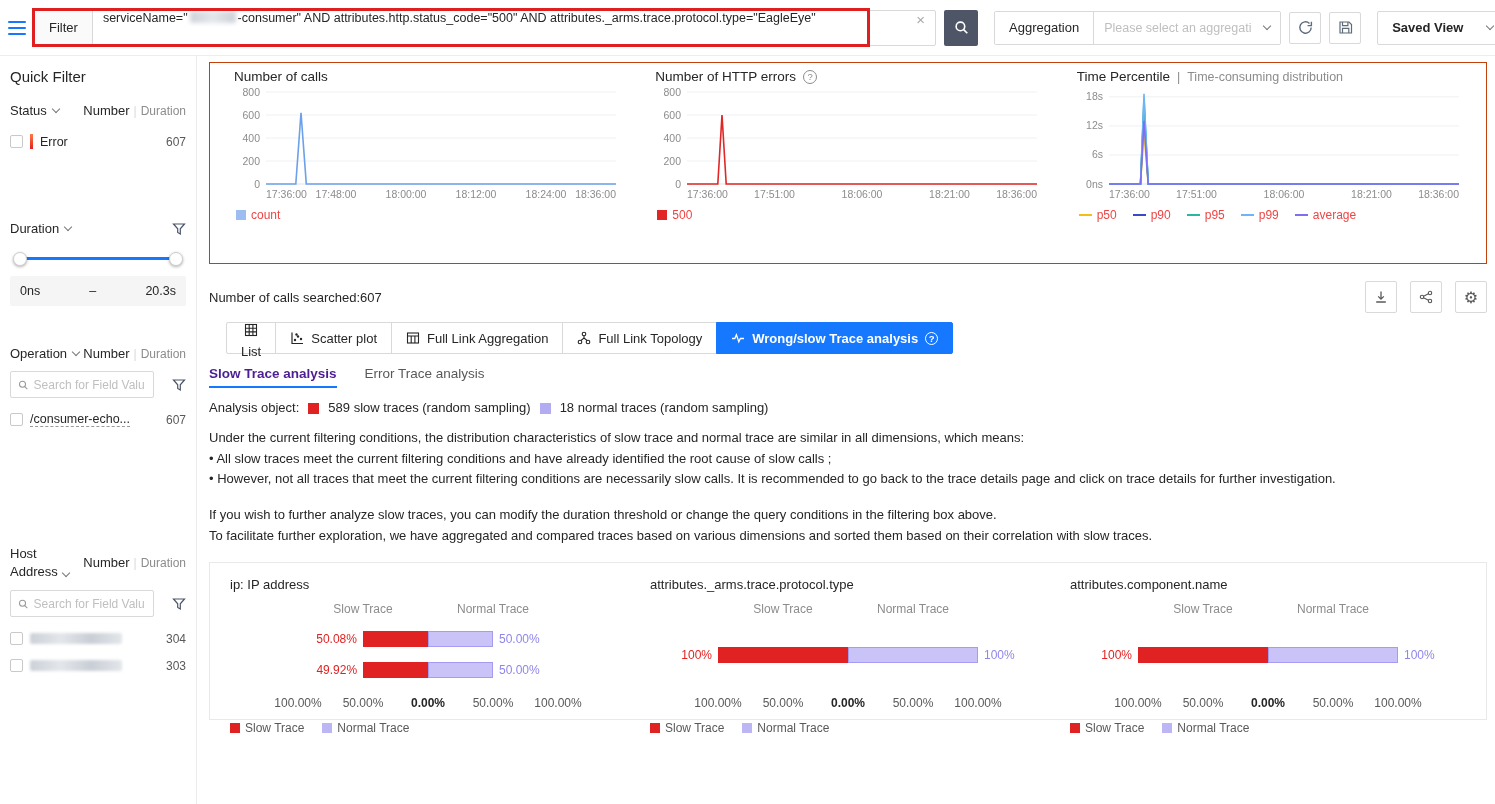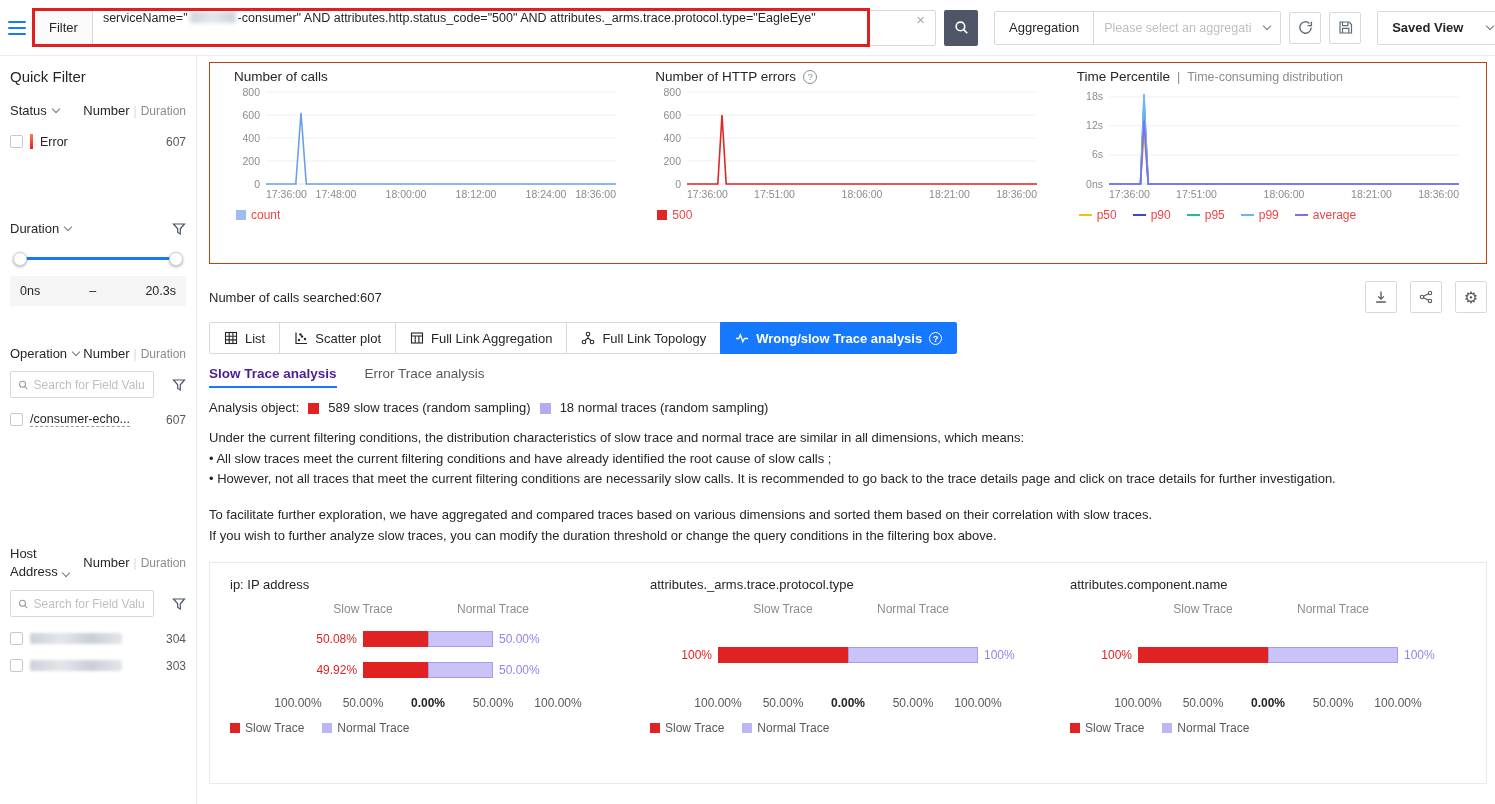--- a/index.html
+++ b/index.html
@@ -88,39 +88,39 @@
 
   
   .searched-row { display:flex; align-items:center; margin-top:16px; height:34px; font-size:13px; }
   .right-icons { margin-left:auto; display:flex; gap:13px; }
   .right-icons .icon-btn { font-size:16px; color:#595959; }
 
   
   .tabs { display:flex; margin-top:8px; }
   .tab { height:32px; padding:0 14px; border:1px solid #d9d9d9; margin-left:-1px; display:flex; align-items:center;
     gap:7px; font-size:13px; color:#262626; background:#fff; white-space:nowrap; }
-  .tab:first-child { margin-left:0; border-radius:2px 0 0 2px; }
+  .tab:first-child { margin-left:17px; border-radius:2px 0 0 2px;flex-direction:column; }
   .tab svg { flex:0 0 auto; }
   .tab.active { background:#1677ff; color:#fff; border-color:#1677ff; font-weight:bold; z-index:1; border-radius:0 2px 2px 0; }
   .tab.active .qmark { border-color:#fff; color:#fff; width:13px; height:13px; }
 
   .subtabs { display:flex; gap:28px; margin-top:12px; font-size:13.5px; }
   .subtab { color:#595959; padding-bottom:5px; cursor:pointer; }
   .subtab.active { color:#4c1d95; font-weight:bold; border-bottom:2px solid #1677ff; }
 
   
   .analysis { margin-top:10px; font-size:13px; line-height:1.6; }
   .a-row { display:flex; align-items:center; gap:9px; margin-bottom:9px; }
   .a-sq { width:11px; height:11px; display:inline-block; flex:0 0 auto; }
   .a-sq.red { background:#e12222; } .a-sq.purple { background:#b3acf2; }
   .a-row .link { color:#1677ff; cursor:pointer; margin-left:6px; text-decoration:none; }
   .a-block { margin-bottom:15px; }
 
   
-  .dims-panel { border:1px solid #e9e9e9; margin-top:14px; padding:12px 8px 8px; display:flex; height:222px; }
+  .dims-panel { border:1px solid #e9e9e9; margin-top:14px; padding:12px 8px 8px; display:flex; height:158px; }
   .tornado { flex:1; min-width:0; padding:0 6px; font-size:12px; }
   .t-title { font-size:13px; margin:2px 0 10px 6px; }
   .t-head { width:260px; margin:0 auto 8px; display:flex; color:#8c8c8c; }
   .t-head span { flex:1; text-align:center; }
   .t-body { display:flex; flex-direction:column; gap:15px; min-height:62px; justify-content:center; }
   .t-row { display:flex; align-items:center; justify-content:center; }
   .t-left { width:200px; display:flex; justify-content:flex-end; align-items:center; gap:6px; }
   .t-right { width:200px; display:flex; justify-content:flex-start; align-items:center; gap:6px; }
   .t-bar-slow { height:16px; background:#e12222; display:inline-block; }
   .t-bar-normal { height:16px; background:#c9c3f7; border:1px solid #a49cf2; display:inline-block; }
@@ -482,22 +482,22 @@
         <span>589 slow traces (random sampling)</span>
         <span class="a-sq purple"></span>
         <span>18 normal traces (random sampling)</span>
       </div>
       <div class="a-block">
         <div>Under the current filtering conditions, the distribution characteristics of slow trace and normal trace are similar in all dimensions, which means:</div>
         <div>• All slow traces meet the current filtering conditions and have already identified the root cause of slow calls ;</div>
         <div>• However, not all traces that meet the current filtering conditions are necessarily slow calls. It is recommended to go back to the trace details page and click on trace details for further investigation.</div>
       </div>
       <div class="a-block">
+        <div>If you wish to further analyze slow traces, you can modify the  duration threshold or change the query conditions in the filtering box above.</div>
         <div>To facilitate further exploration, we have aggregated and compared traces based on various dimensions and sorted them based on their correlation with slow traces.</div>
-        <div>If you wish to further analyze slow traces, you can modify the  duration threshold or change the query conditions in the filtering box above.</div>
       </div>
     </div>
 
     <div class="dims-panel">
       <div class="tornado">
         <div class="t-title">ip: IP address</div>
         <div class="t-content">
             <div class="t-head">
               <span>Slow Trace</span>
               <span>Normal Trace</span>

